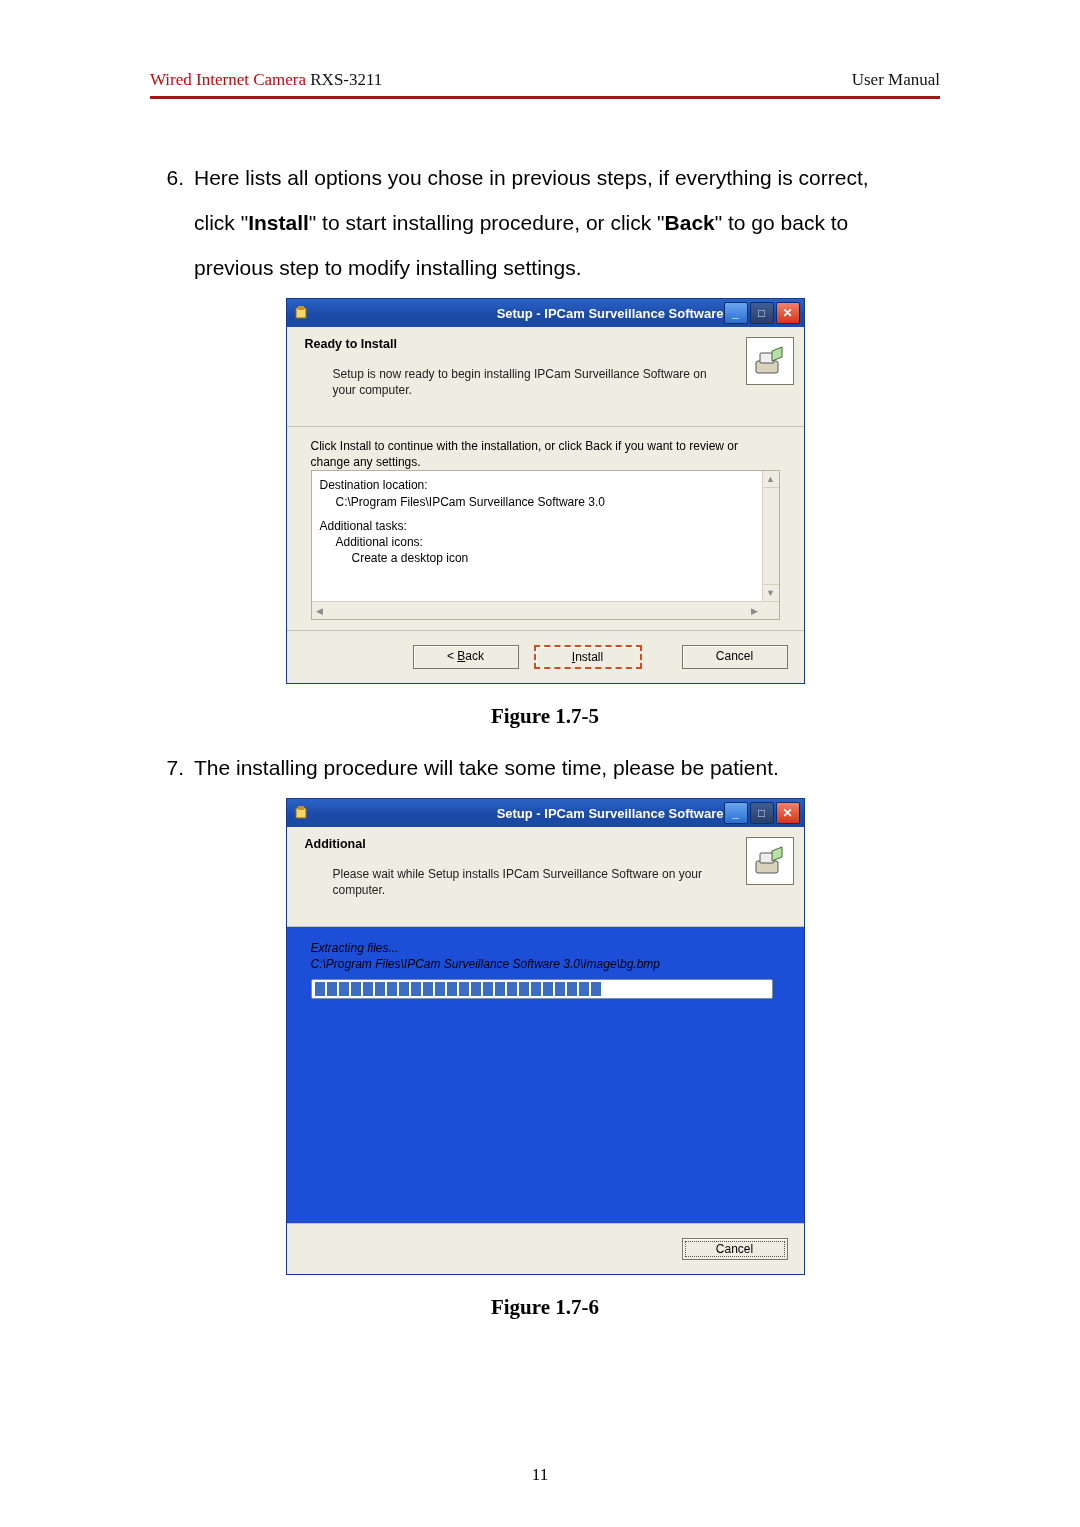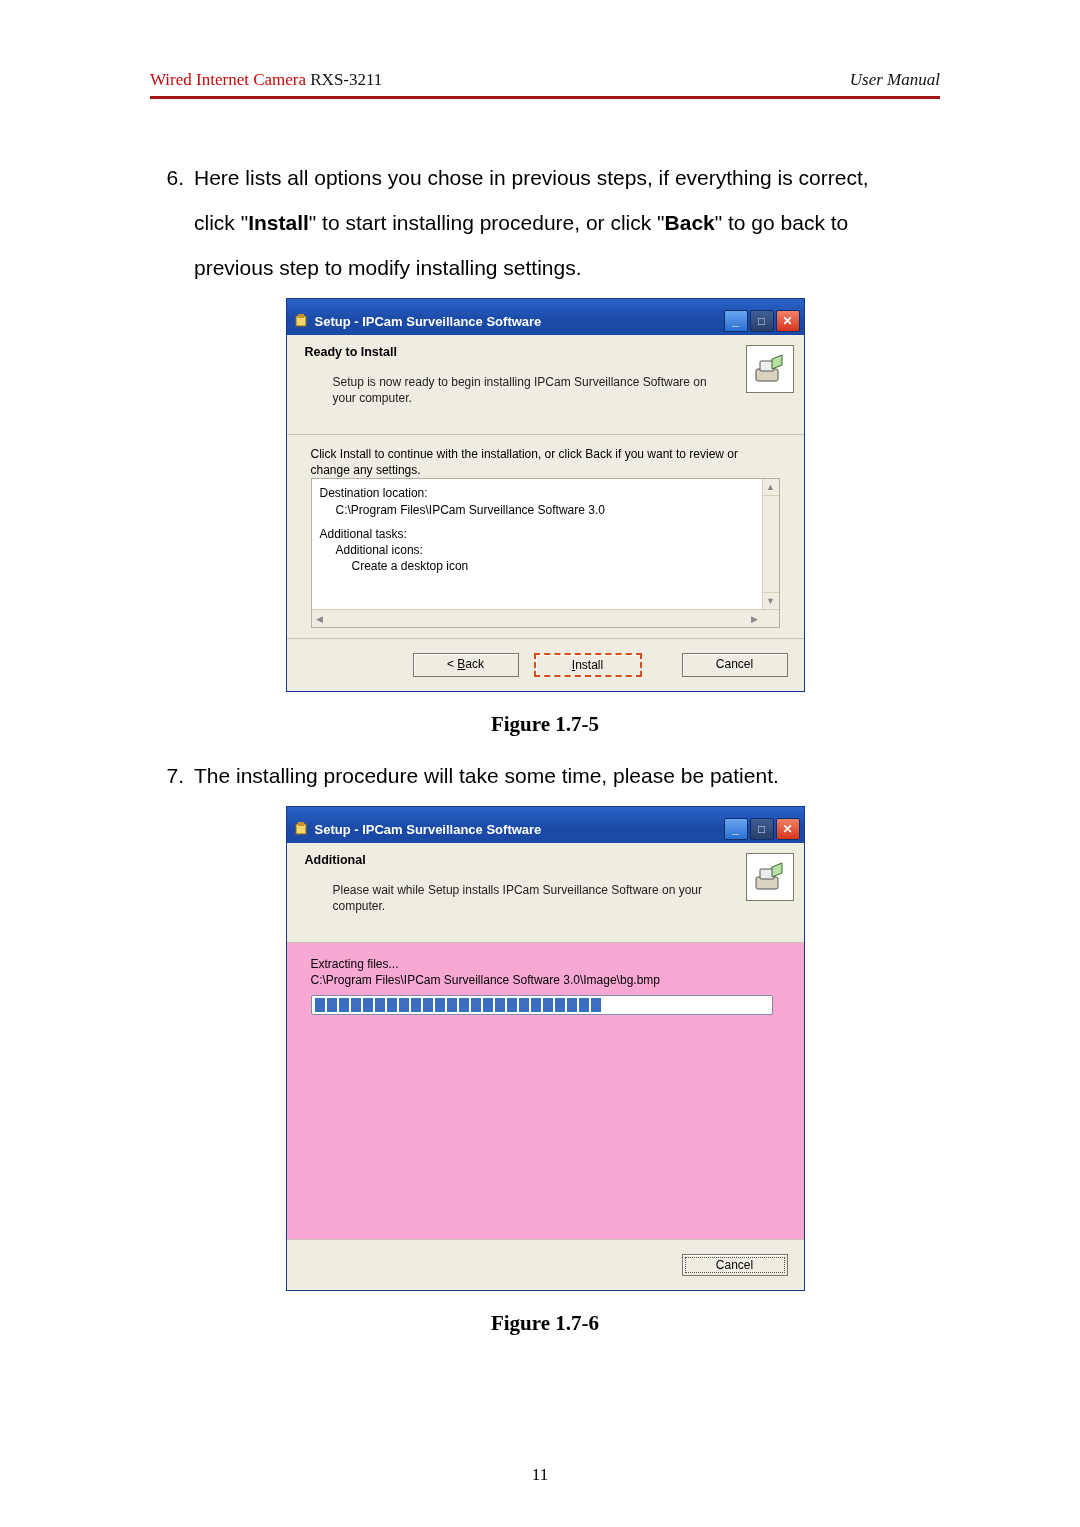--- a/index.html
+++ b/index.html
@@ -19,21 +19,21 @@
   }
   .hdr-row {
     display: flex;
     justify-content: space-between;
     font-size: 17px;
     padding-bottom: 6px;
     border-bottom: 3px solid #a11717;
   }
   .hdr-left { color: #c30a0a; }
   .hdr-left .model { color: #111; }
-  .hdr-right { color: #111; font-style: italic; }
+  .hdr-right { color: #111; }
   .step-list {
     margin-top: 56px;
     font-family: Arial, Helvetica, sans-serif;
     font-size: 21px;
     line-height: 2.15;
   }
   .step {
     display: flex;
     margin-bottom: 8px;
   }
@@ -70,23 +70,24 @@
     font-size: 12px;
     text-align: left;
     background: #efece1;
   }
   .titlebar {
     height: 28px;
     background: linear-gradient(#2b63c8, #1a49a6 60%, #1a49a6);
     color: #fff;
     display: flex;
     align-items: center;
-    padding: 8px 4px 0 6px;
+    padding: 0 4px 0 6px;
     font-weight: bold;
     font-size: 13px;
+    text-align: right;
   }
   .titlebar .ticon {
     width: 16px; height: 16px; margin-right: 6px;
     display: inline-flex; align-items: center; justify-content: center;
   }
   .titlebar .tlabel { flex: 1; }
   .winbtns { display: flex; gap: 2px; }
   .winbtn {
     width: 22px; height: 20px; border: 1px solid #0d2e6e;
     display: inline-flex; align-items: center; justify-content: center;
@@ -173,24 +174,25 @@
     cursor: default;
     text-align: center;
   }
   .wizbtn .ul { text-decoration: underline; }
   .highlight {
     border: 2px dashed #d64b1c;
   }
 
   
   .win2-body {
-    background:#f9a8d4;
+    background:#1d4ed8;
     padding: 14px 24px 10px 24px;
     height: 296px;
     box-sizing: border-box;
+    font-style: italic;
   }
   .extract-label { font-size:12px; }
   .extract-path { font-size:12px; margin: 2px 0 8px 0;}
   .progressbar {
     width: 460px;
     height: 18px;
     border: 1px solid #7a8ea7;
     background: #fff;
     position: relative;
     border-radius: 2px;

